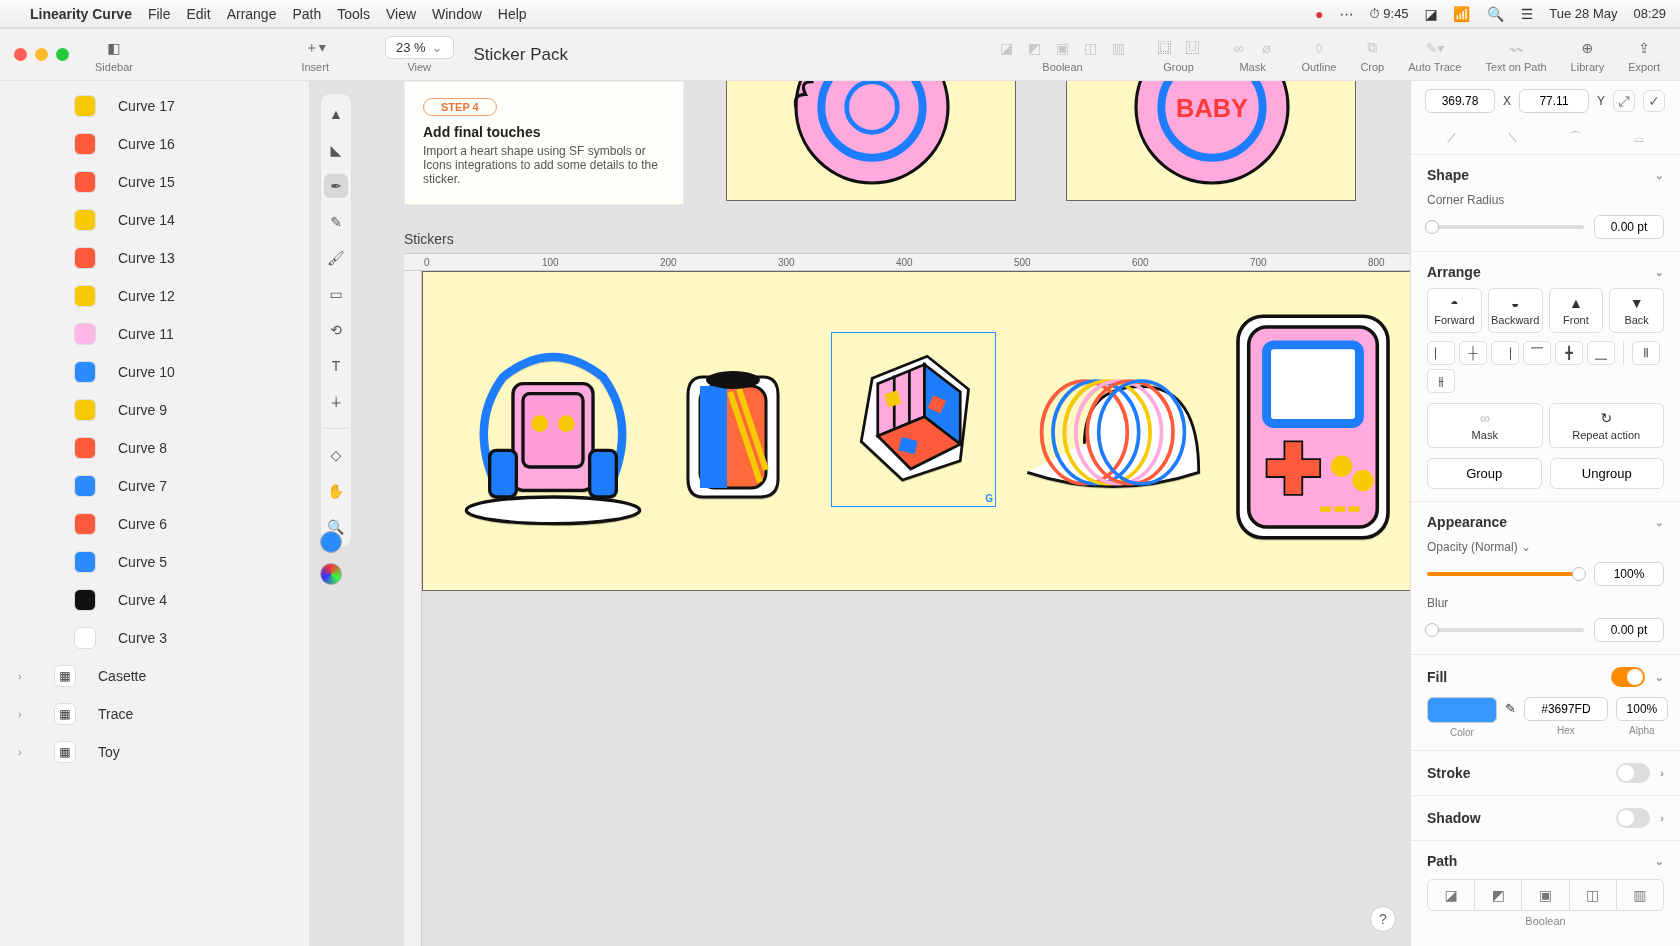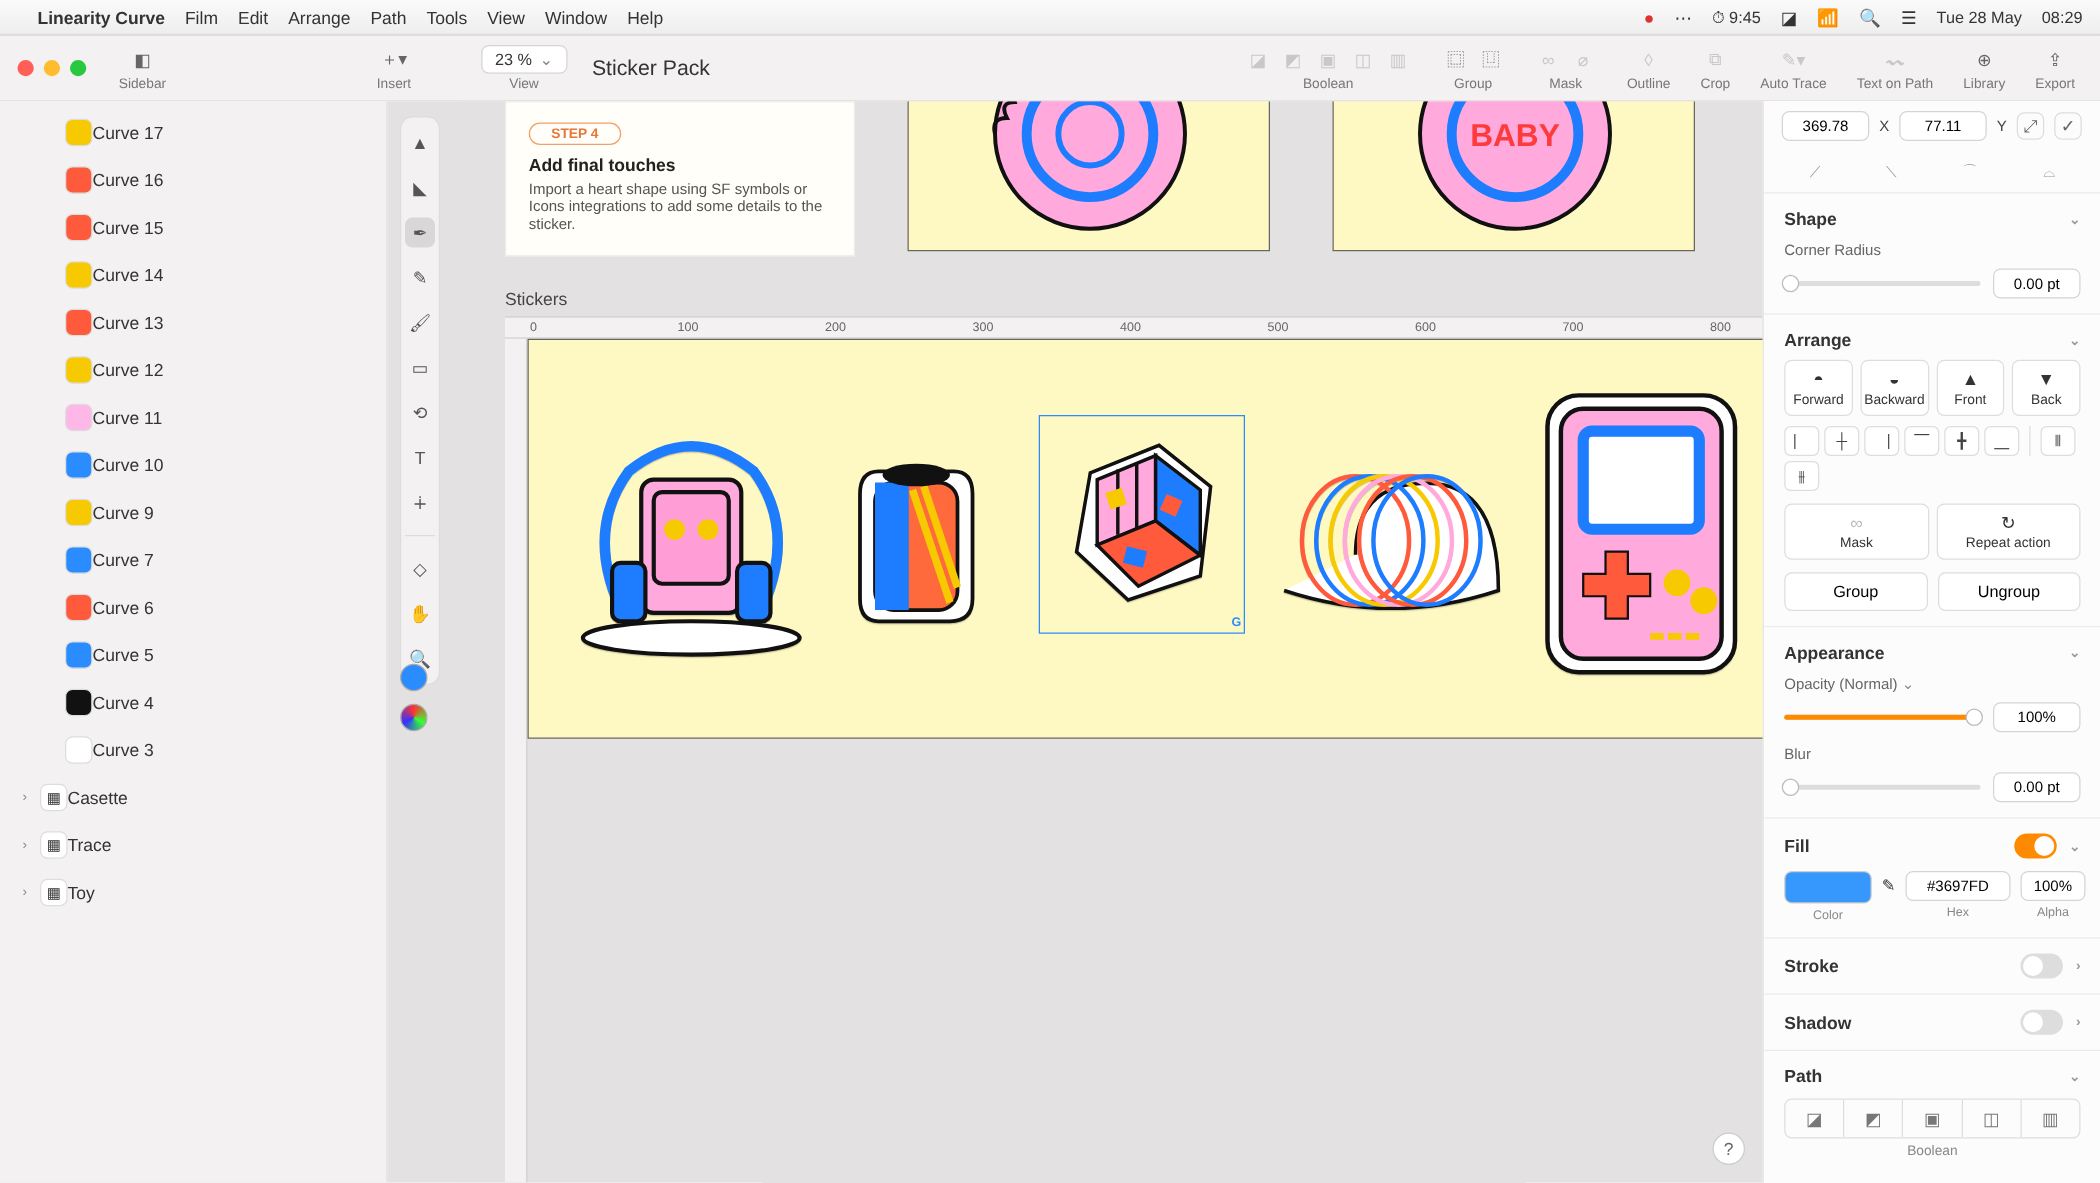--- a/index.html
+++ b/index.html
@@ -18,21 +18,21 @@
 .traffic .g{background:#28c840}
 .tb-group{display:flex;flex-direction:column;align-items:center;gap:2px;padding:0 6px}
 .tb-group .row{display:flex;gap:6px}
 .tb-group .lbl{font-size:11px;color:#777}
 .tb-btn{width:22px;height:22px;background:transparent;border:none;display:flex;align-items:center;justify-content:center;color:#666;font-size:14px}
 .tb-btn.dis{color:#c9c7c7}
 .zoom{background:#fff;border:1px solid #d6d4d4;border-radius:6px;padding:3px 10px;font-size:13px;display:flex;gap:6px;align-items:center}
 .doc-title{font-size:17px;font-weight:500;color:#333;margin-left:2px}
 .body{flex:1;display:flex;overflow:hidden}
 .sidebar{width:310px;background:#f3f1f1;border-right:1px solid #e2e0e0;overflow-y:auto;padding:6px 8px}
-.layer-item{display:flex;align-items:center;gap:0;padding:8px 10px;border-radius:6px;font-size:14px}
+.layer-item{display:flex;align-items:center;gap:22px;padding:8px 10px;border-radius:6px;font-size:14px}
 .layer-item .chev{width:14px;color:#888;font-size:11px}
 .layer-item .indent{width:34px}
 .layer-item .thumb{width:22px;height:22px;border-radius:6px;background:#fff;border:1px solid #ddd;display:flex;align-items:center;justify-content:center;font-size:12px}
 .canvas-area{flex:1;position:relative;background:#e3e1e1;overflow:hidden}
 .tool-strip{position:absolute;left:10px;top:12px;width:32px;background:#f3f1f1;border:1px solid #ddd;border-radius:10px;display:flex;flex-direction:column;align-items:center;padding:8px 0;gap:12px}
 .tool-strip .tool{width:24px;height:24px;display:flex;align-items:center;justify-content:center;border-radius:6px;color:#555;font-size:14px}
 .tool-strip .tool.active{background:#d9d7d7}
 .tool-strip .sep{height:1px;background:#ddd;width:80%;margin:2px 0}
 .swatches{position:absolute;left:10px;top:450px;display:flex;flex-direction:column;gap:10px;align-items:center}
 .swatches .sw{width:22px;height:22px;border-radius:50%;border:1px solid #aaa}
@@ -78,21 +78,21 @@
 .align-grid{display:flex;gap:4px;margin-top:8px;flex-wrap:wrap}
 .align-grid .a{width:28px;height:24px;background:#fff;border:1px solid #ddd;border-radius:5px;display:flex;align-items:center;justify-content:center;font-size:12px;color:#444}
 .align-grid .sep2{width:1px;background:#ddd;margin:0 4px}
 </style>
 </head>
 <body>
 
 <div class="menubar">
   <span class="apple"></span>
   <span class="appname">Linearity Curve</span>
-  <span>Film</span>
+  <span>File</span>
   <span>Edit</span>
   <span>Arrange</span>
   <span>Path</span>
   <span>Tools</span>
   <span>View</span>
   <span>Window</span>
   <span>Help</span>
   <div class="right">
     <span class="icon" style="color:#d33">●</span>
     <span class="icon">⋯</span>
@@ -226,20 +226,25 @@
           <span class="thumb" style="background:#2a8cff"></span>
           <span>Curve 10</span>
         </div>
         <div class="layer-item">
           <span class="indent"></span>
           <span class="thumb" style="background:#f6c900"></span>
           <span>Curve 9</span>
         </div>
         <div class="layer-item">
           <span class="indent"></span>
+          <span class="thumb" style="background:#ff5a3c"></span>
+          <span>Curve 8</span>
+        </div>
+        <div class="layer-item">
+          <span class="indent"></span>
           <span class="thumb" style="background:#2a8cff"></span>
           <span>Curve 7</span>
         </div>
         <div class="layer-item">
           <span class="indent"></span>
           <span class="thumb" style="background:#ff5a3c"></span>
           <span>Curve 6</span>
         </div>
         <div class="layer-item">
           <span class="indent"></span>

